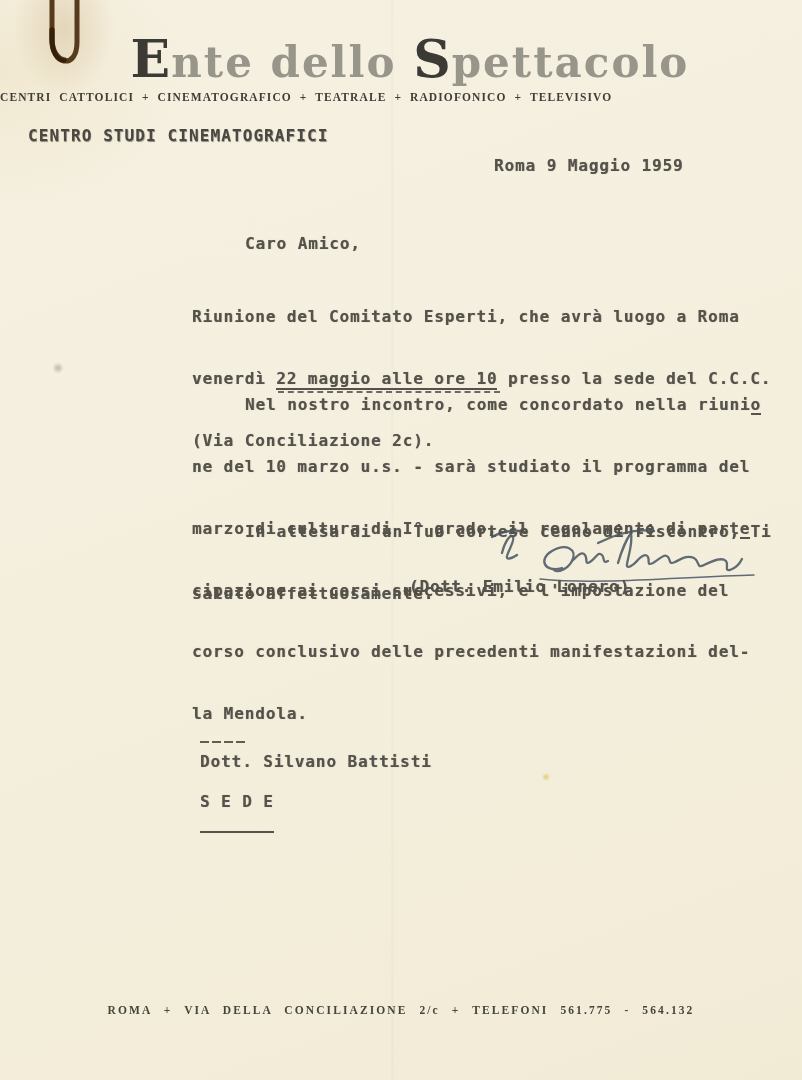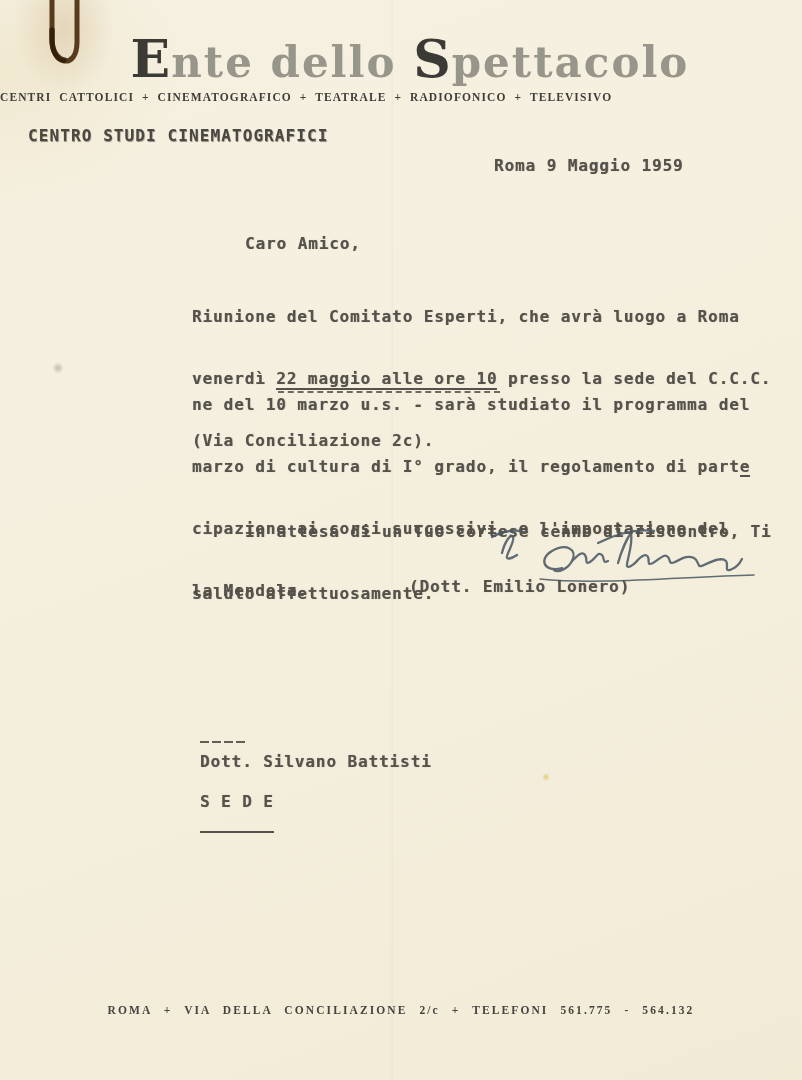--- a/index.html
+++ b/index.html
@@ -91,23 +91,25 @@
 
   <div class="typed salutation">Caro Amico,</div>
 
   <div class="typed para" style="top:266px;">
     <div><span>Riunione del Comitato Esperti, che avrà luogo a Roma</span></div>
     <div><span>venerdì </span><span class="u2">22 maggio alle ore 10</span><span> presso la sede del C.C.C.</span></div>
     <div><span>(Via Conciliazione 2c).</span></div>
   </div>
 
   <div class="typed para" style="top:354px;">
+    <div class="indent5"><span>Nel nostro incontro, come concordato nella riuni</span><span class="hy">o</span></div>
     <div><span>ne del 10 marzo u.s. - sarà studiato il programma del</span></div>
     <div><span>marzo di cultura di I° grado, il regolamento di part</span><span class="hy">e</span></div>
     <div><span>cipazione ai corsi successivi, e l'impostazione del</span></div>
+    <div><span>corso conclusivo delle precedenti manifestazioni del-</span></div>
     <div><span>la Mendola.</span></div>
   </div>
 
   <div class="typed para" style="top:481px;">
     <div class="indent5"><span>In attesa di un Tuo cortese cenno di riscontro, Ti</span></div>
     <div><span>saluto affettuosamente.</span></div>
   </div>
 
   <svg class="sig-svg" width="300" height="75" viewBox="0 0 300 75">
     <g fill="none" stroke="#4d5965" stroke-width="2.3" stroke-linecap="round" opacity="0.88">

